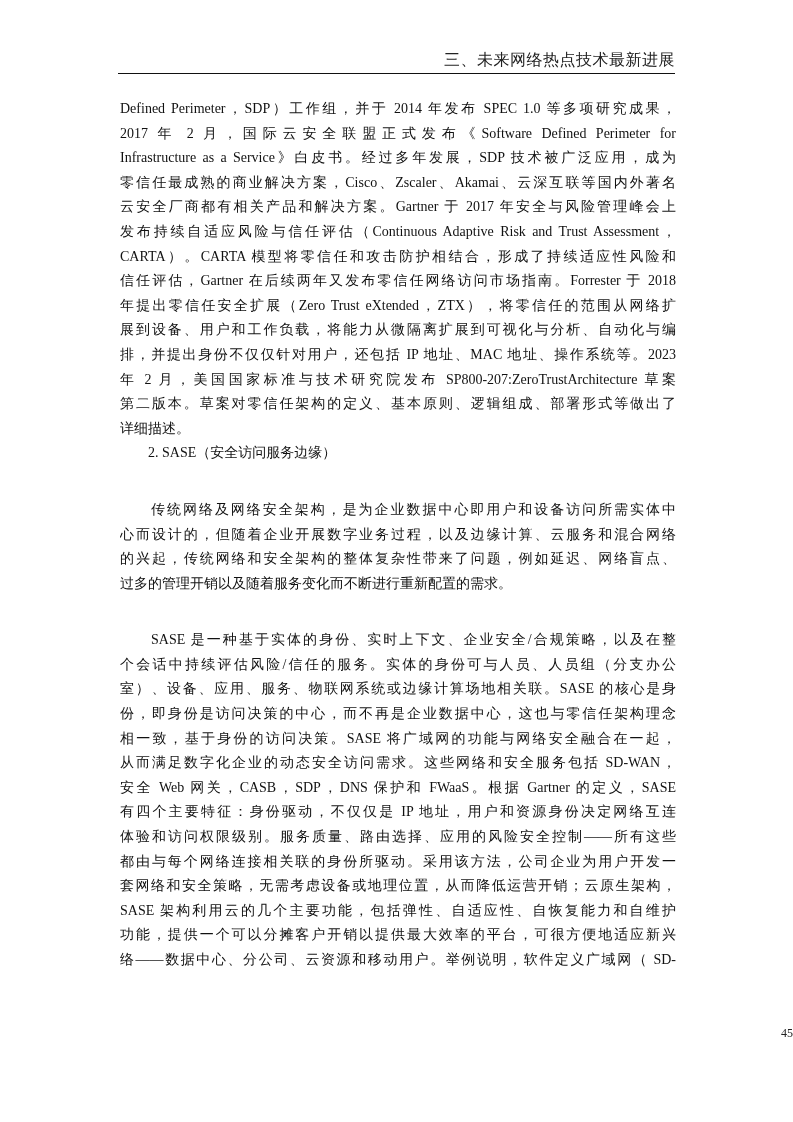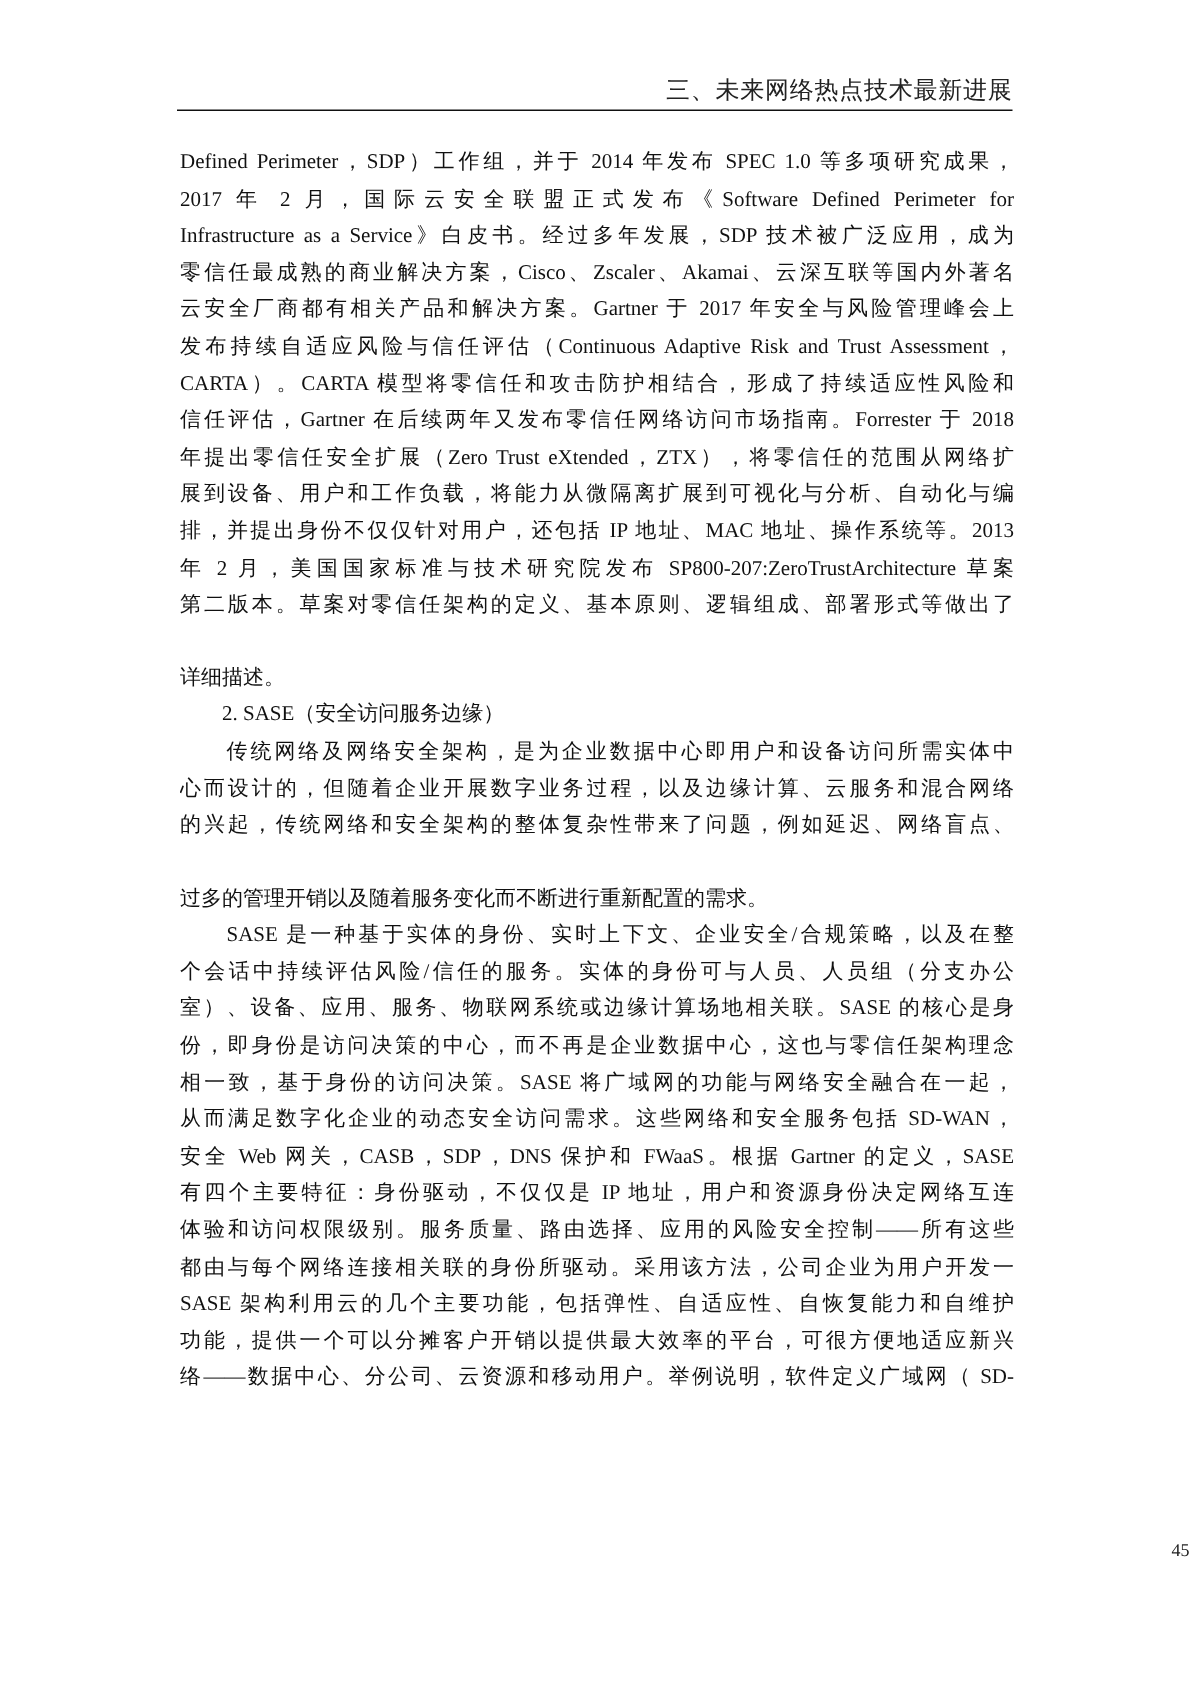--- a/index.html
+++ b/index.html
@@ -3,59 +3,60 @@
 <meta charset="utf-8">
 <style>
   html, body { margin: 0; padding: 0; background: #ffffff; }
   body { width: 793px; height: 1122px; position: relative; overflow: hidden;
          font-family: "Liberation Serif", "DejaVu Serif", serif; color: #111; }
   .header-title { position: absolute; right: 118px; top: 50px; font-size: 16px; letter-spacing: 0.5px; color: #222; }
   .header-rule { position: absolute; left: 118px; right: 118px; top: 73px; height: 0; border-top: 1.5px solid #111; }
   .body { position: absolute; left: 120px; top: 97px; width: 556px; }
   .line { height: 24.6px; line-height: 24.6px; font-size: 14px; white-space: nowrap;
           text-align: justify; text-align-last: justify; overflow: hidden; }
-  .line.last { text-align-last: left; margin-top: 24px; }
-  .line.indent { padding-left: 31px; }
+  .line.last { text-align-last: left; }
+  .line.indent { padding-left: 31px; margin-top: 32px; }
   .line.heading { padding-left: 28px; text-align-last: left; }
   .page-number { position: absolute; left: 0; right: 0; top: 1026px; text-align: right; font-size: 12px; color: #222; }
 </style>
 </head>
 <body>
 
 <div class="header-title">三、未来网络热点技术最新进展</div>
 <div class="header-rule"></div>
 
 <div class="body">
   <div class="line">Defined Perimeter，SDP）工作组，并于 2014 年发布 SPEC 1.0 等多项研究成果，</div>
   <div class="line">2017 年 2 月，国际云安全联盟正式发布《Software Defined Perimeter for</div>
   <div class="line">Infrastructure as a Service》白皮书。经过多年发展，SDP 技术被广泛应用，成为</div>
   <div class="line">零信任最成熟的商业解决方案，Cisco、Zscaler、Akamai、云深互联等国内外著名</div>
   <div class="line">云安全厂商都有相关产品和解决方案。Gartner 于 2017 年安全与风险管理峰会上</div>
   <div class="line">发布持续自适应风险与信任评估（Continuous Adaptive Risk and Trust Assessment，</div>
   <div class="line">CARTA）。CARTA 模型将零信任和攻击防护相结合，形成了持续适应性风险和</div>
   <div class="line">信任评估，Gartner 在后续两年又发布零信任网络访问市场指南。Forrester 于 2018</div>
   <div class="line">年提出零信任安全扩展（Zero Trust eXtended，ZTX），将零信任的范围从网络扩</div>
   <div class="line">展到设备、用户和工作负载，将能力从微隔离扩展到可视化与分析、自动化与编</div>
-  <div class="line">排，并提出身份不仅仅针对用户，还包括 IP 地址、MAC 地址、操作系统等。2013</div>
+  <div class="line">排，并提出身份不仅仅针对用户，还包括 IP 地址、MAC 地址、操作系统等。2023</div>
   <div class="line">年 2 月，美国国家标准与技术研究院发布 SP800-207:ZeroTrustArchitecture 草案</div>
   <div class="line">第二版本。草案对零信任架构的定义、基本原则、逻辑组成、部署形式等做出了</div>
   <div class="line last">详细描述。</div>
   <div class="line heading">2. SASE（安全访问服务边缘）</div>
   <div class="line indent">传统网络及网络安全架构，是为企业数据中心即用户和设备访问所需实体中</div>
   <div class="line">心而设计的，但随着企业开展数字业务过程，以及边缘计算、云服务和混合网络</div>
   <div class="line">的兴起，传统网络和安全架构的整体复杂性带来了问题，例如延迟、网络盲点、</div>
   <div class="line last">过多的管理开销以及随着服务变化而不断进行重新配置的需求。</div>
   <div class="line indent">SASE 是一种基于实体的身份、实时上下文、企业安全/合规策略，以及在整</div>
   <div class="line">个会话中持续评估风险/信任的服务。实体的身份可与人员、人员组（分支办公</div>
   <div class="line">室）、设备、应用、服务、物联网系统或边缘计算场地相关联。SASE 的核心是身</div>
   <div class="line">份，即身份是访问决策的中心，而不再是企业数据中心，这也与零信任架构理念</div>
   <div class="line">相一致，基于身份的访问决策。SASE 将广域网的功能与网络安全融合在一起，</div>
   <div class="line">从而满足数字化企业的动态安全访问需求。这些网络和安全服务包括 SD-WAN，</div>
   <div class="line">安全 Web 网关，CASB，SDP，DNS 保护和 FWaaS。根据 Gartner 的定义，SASE</div>
   <div class="line">有四个主要特征：身份驱动，不仅仅是 IP 地址，用户和资源身份决定网络互连</div>
   <div class="line">体验和访问权限级别。服务质量、路由选择、应用的风险安全控制——所有这些</div>
   <div class="line">都由与每个网络连接相关联的身份所驱动。采用该方法，公司企业为用户开发一</div>
+  <div class="line">套网络和安全策略，无需考虑设备或地理位置，从而降低运营开销；云原生架构，</div>
   <div class="line">SASE 架构利用云的几个主要功能，包括弹性、自适应性、自恢复能力和自维护</div>
   <div class="line">功能，提供一个可以分摊客户开销以提供最大效率的平台，可很方便地适应新兴</div>
   <div class="line">络——数据中心、分公司、云资源和移动用户。举例说明，软件定义广域网（ SD-</div>
 </div>
 
 <div class="page-number">45</div>
 
 </body></html>

